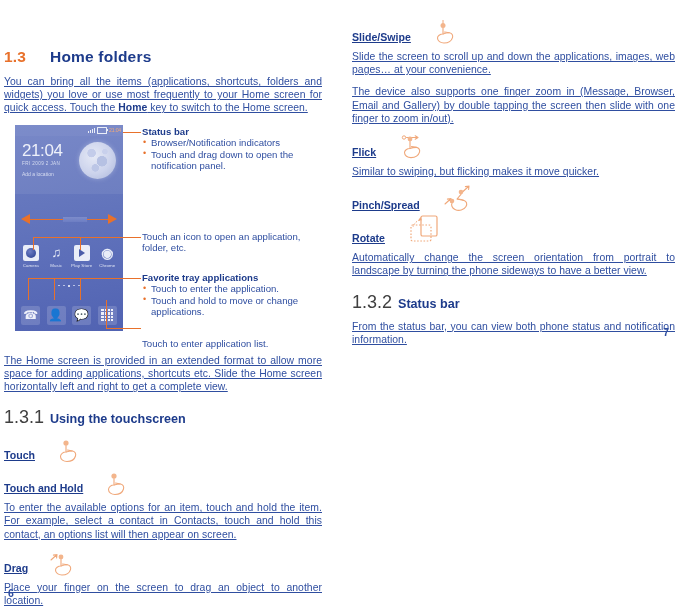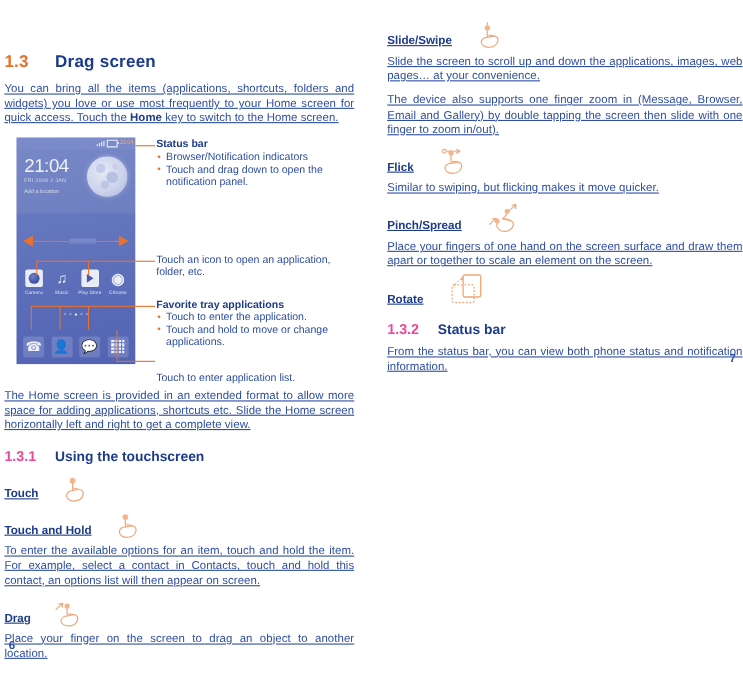--- a/index.html
+++ b/index.html
@@ -55,23 +55,23 @@
     font-weight: bold;
     letter-spacing: 0.2px;
   }
 
   .h3 {
     display: flex;
     align-items: baseline;
     margin: 14px 0 7px 0;
   }
   .h3 .num {
-    color: #ec4899;
-    font-size: 13px;
-    font-weight: bold;
+    color: #404040;
+    font-size: 18px;
+    font-weight: normal;
     width: 46px;
   }
   .h3 .txt {
     color: #1d3b8b;
     font-size: 12.6px;
     font-weight: bold;
   }
 
   p.body {
     margin: 0 0 9px 0;
@@ -410,21 +410,21 @@
 </style>
 </head>
 <body>
 
 <div class="page">
 
   <div class="col-left">
 
     <div class="h2">
       <span class="num">1.3</span>
-      <span class="txt">Drag screen</span>
+      <span class="txt">Home folders</span>
     </div>
 
     <p class="body"><span>You can bring all the items (applications, shortcuts, folders and widgets) you love or use most frequently to your Home screen for quick access. Touch the </span><b class="strong">Home</b><span> key to switch to the Home screen.</span></p>
 
     <div class="figure">
 
       <div class="phone">
 
         <div class="statusbar">
           <span class="sb-sig">
@@ -633,33 +633,33 @@
         <svg class="hand" width="36" height="30" viewBox="0 0 36 30">
           <path d="M3 21 L9 15.5 M9 15.5 L5.4 16.1 M9 15.5 L8.6 19" fill="none" stroke="#f0a87a" stroke-width="1.1" stroke-linecap="round"></path>
           <path d="M27 3 L21 8.5 M27 3 L23.4 3.6 M27 3 L26.6 6.5" fill="none" stroke="#f0a87a" stroke-width="1.1" stroke-linecap="round"></path>
           <circle cx="19" cy="9" r="2.3" fill="#f3b58c"></circle>
           <circle cx="10" cy="18" r="2.3" fill="#f3b58c"></circle>
           <path d="M19 11.3 L15 16 M10 20.3 C9 22 10 25 13 26.5 C17 28.5 22 27 24 23.5 C25.5 20.8 24.5 18.2 22 17.5 L15 16" fill="none" stroke="#f0a87a" stroke-width="1.1" stroke-linecap="round" stroke-linejoin="round"></path>
           <path d="M15 16 C17.5 15.8 20 16.4 22 17.5" fill="none" stroke="#f0a87a" stroke-width="1.1"></path>
         </svg>
       </span>
     </div>
-    <p class="body">Place your fingers of one hand on the screen surface and draw them apart or together to scale an element on the screen.</p>
 
     <div class="gesture-head">
       <span class="gesture-title">Rotate</span>
       <span class="icon-wrap">
         <svg class="hand" width="40" height="32" viewBox="0 0 40 32">
           <rect x="14" y="2" width="16" height="20" rx="1.6" fill="none" stroke="#f0a87a" stroke-width="1.2"></rect>
           <rect x="4" y="11" width="20" height="16" rx="1.6" fill="none" stroke="#f0a87a" stroke-width="1.2" stroke-dasharray="1.6 1.6"></rect>
           <path d="M13 6 C9.5 7 7 9.5 6 13" fill="none" stroke="#f0a87a" stroke-width="1" stroke-dasharray="1.6 1.6"></path>
           <path d="M13.5 3 L11 6.5 L14.8 6.2 Z" fill="#f0a87a"></path>
         </svg>
       </span>
     </div>
+    <p class="body">Automatically change the screen orientation from portrait to landscape by turning the phone sideways to have a better view.</p>
 
     <div class="h3">
       <span class="num">1.3.2</span>
       <span class="txt">Status bar</span>
     </div>
 
     <p class="body last">From the status bar, you can view both phone status and notification information.</p>
 
     <div class="pagenum right">7</div>
   </div>

